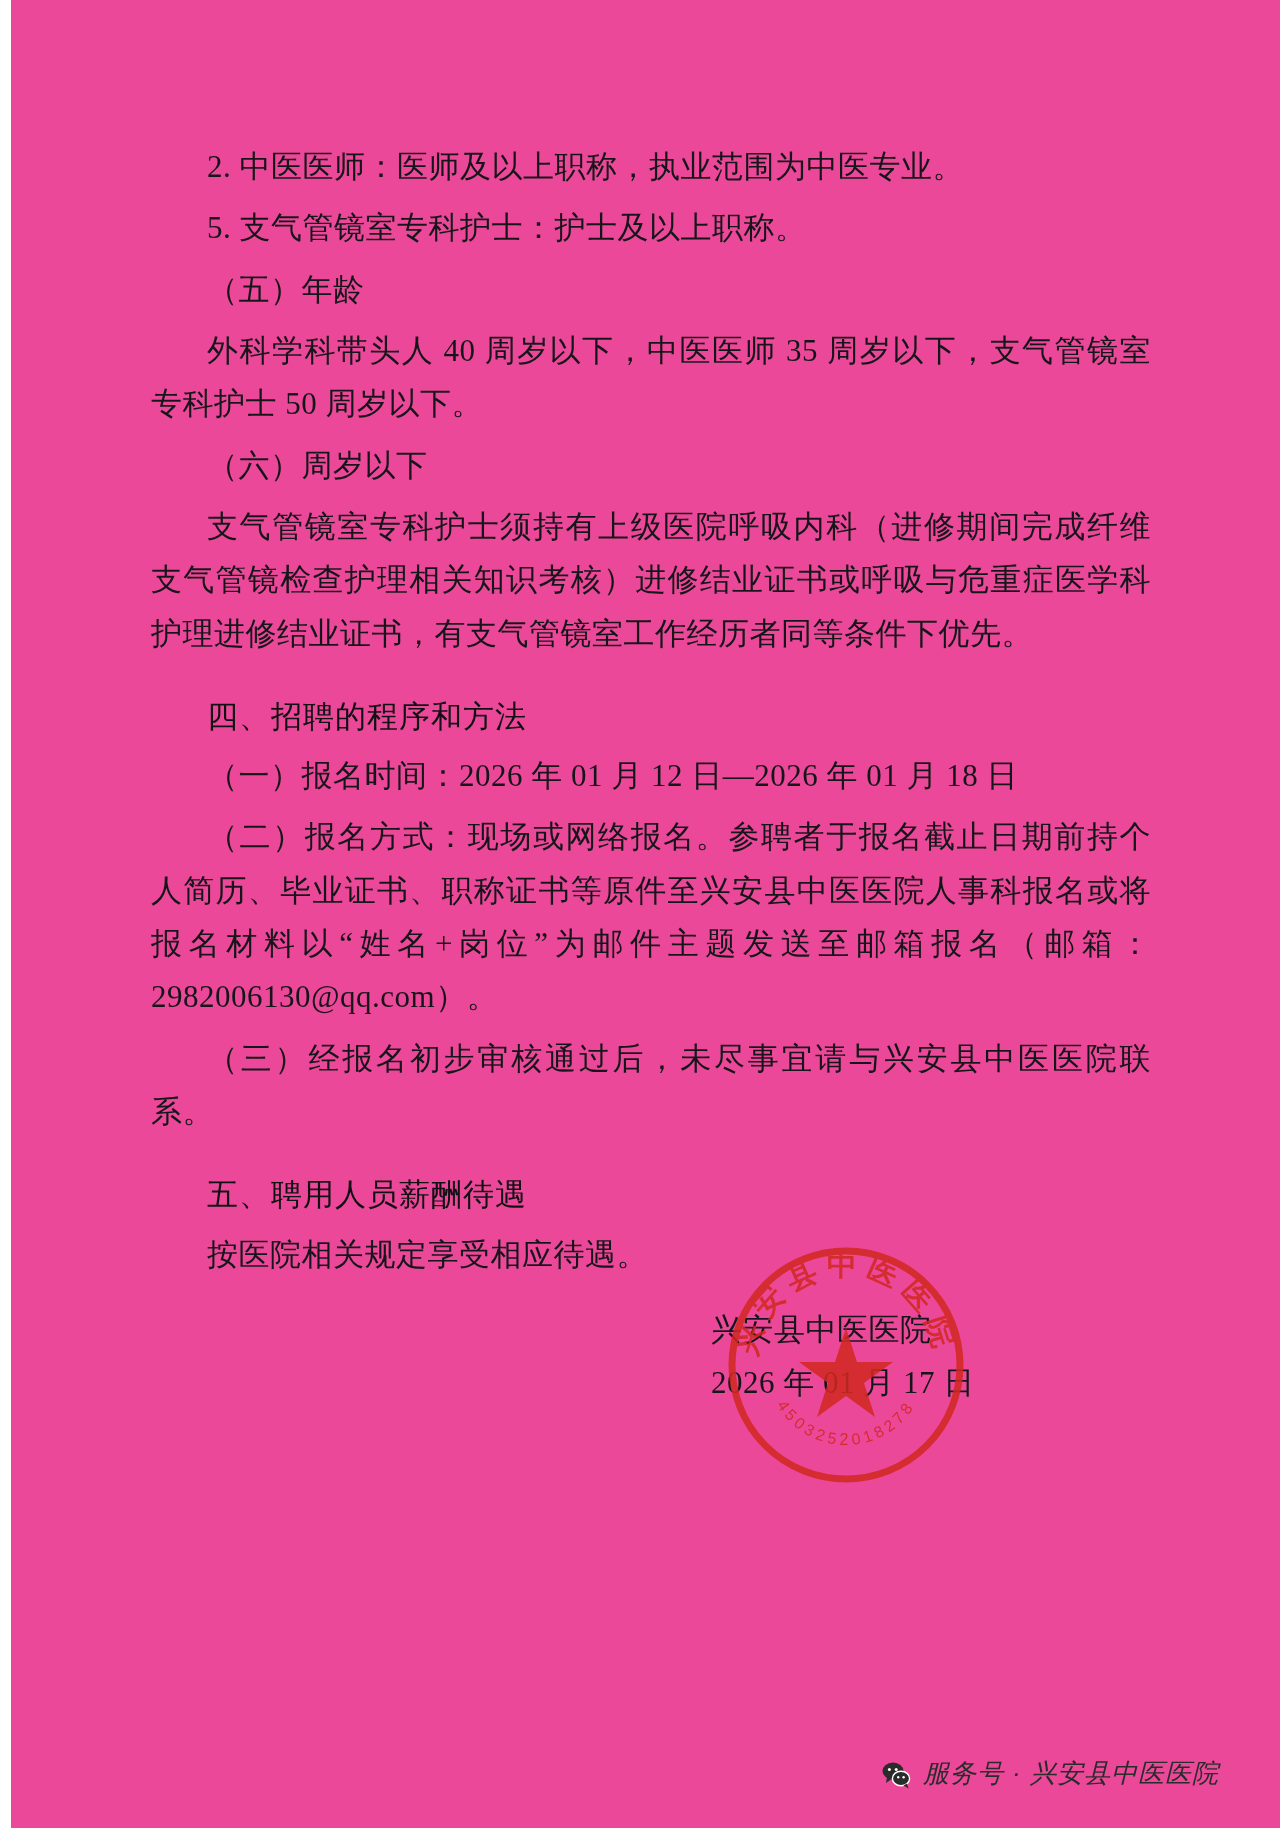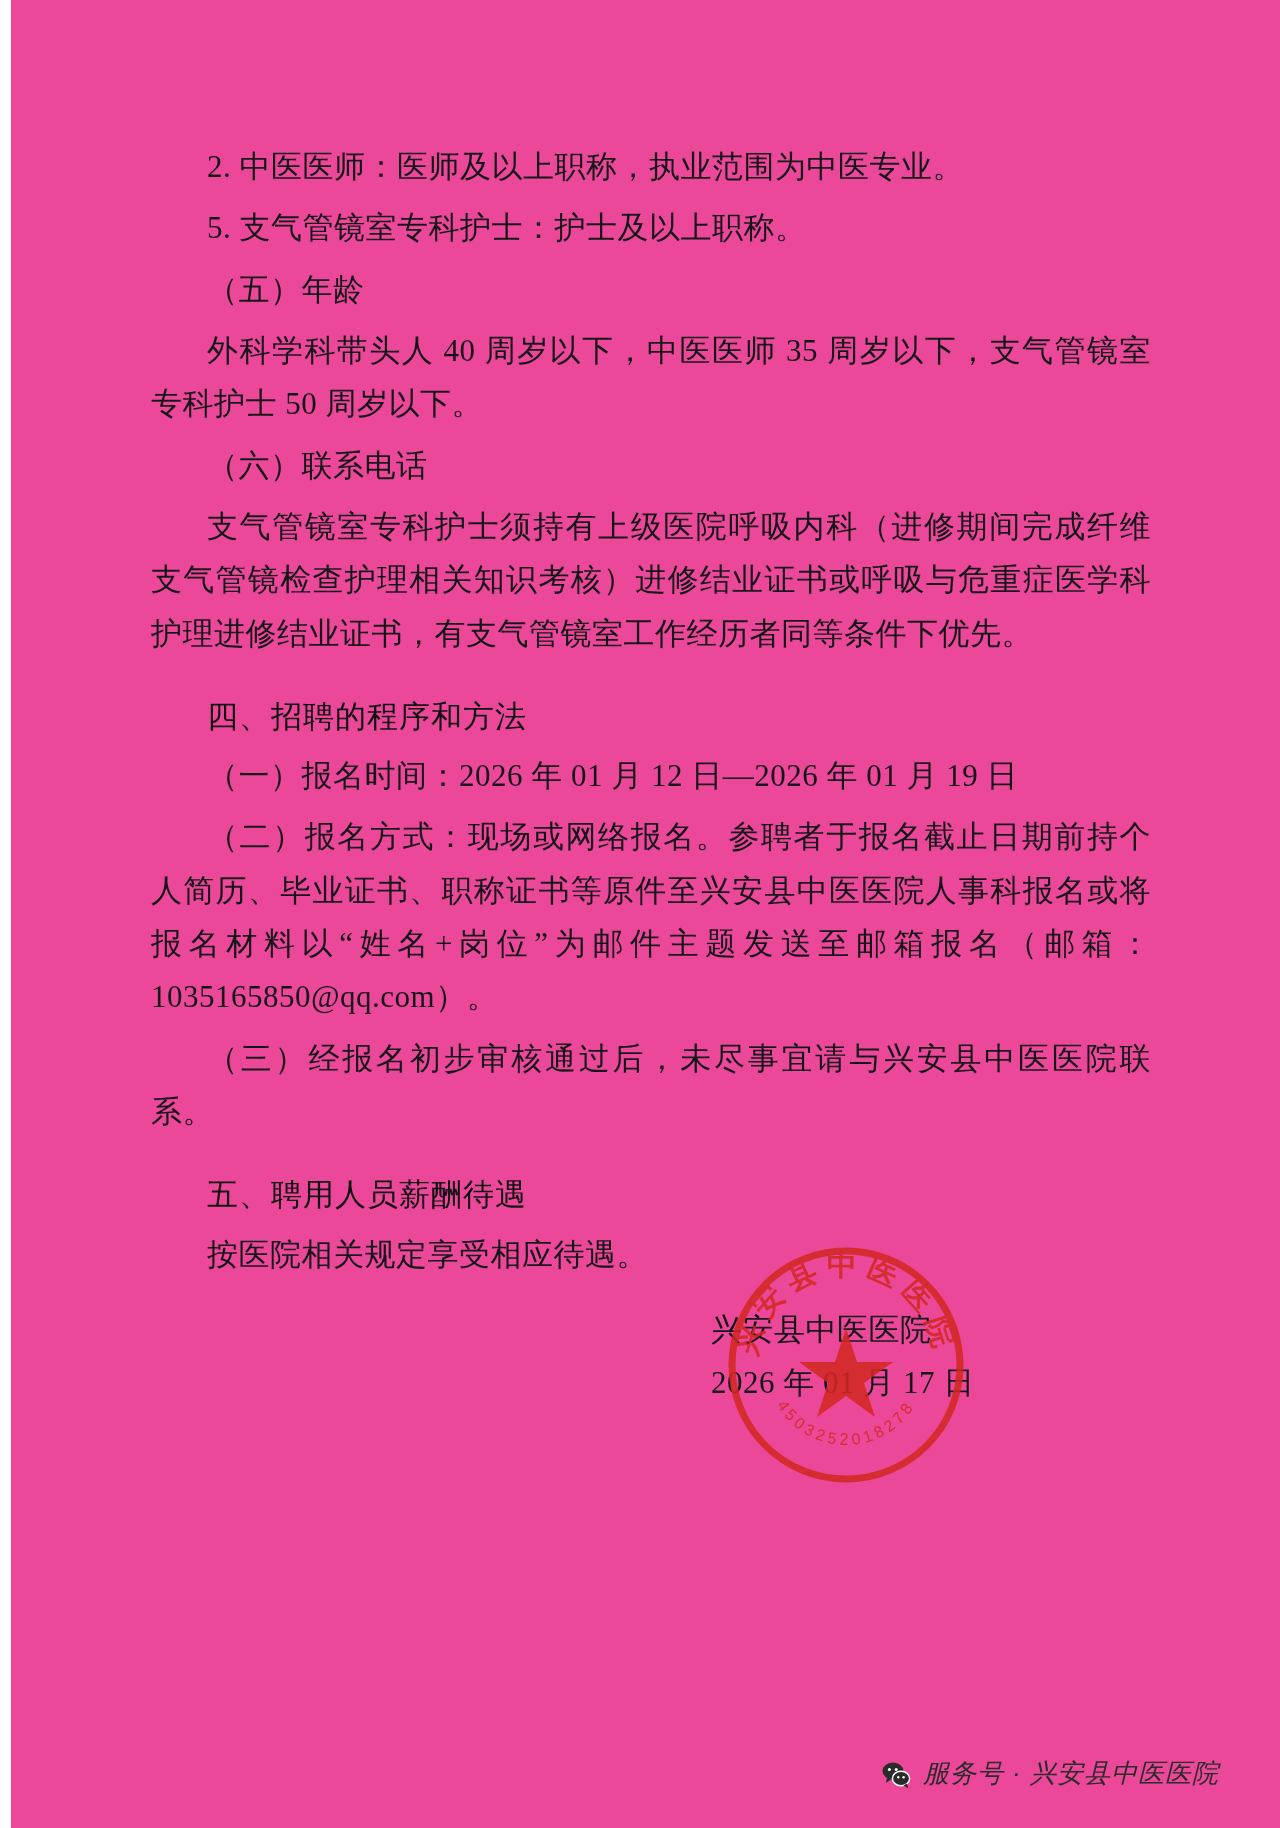--- a/index.html
+++ b/index.html
@@ -105,29 +105,29 @@
 <body>
 
 <div class="page">
 
   <div class="doc-body">
 
     <p class="para indent-item">2. 中医医师：医师及以上职称，执业范围为中医专业。</p>
     <p class="para indent-item">5. 支气管镜室专科护士：护士及以上职称。</p>
     <p class="para indent-item">（五）年龄</p>
     <p class="para indent2">外科学科带头人 40 周岁以下，中医医师 35 周岁以下，支气管镜室专科护士 50 周岁以下。</p>
-    <p class="para indent-item">（六）联系电话</p>
+    <p class="para indent-item">（六）周岁以下</p>
     <p class="para indent2">支气管镜室专科护士须持有上级医院呼吸内科（进修期间完成纤维支气管镜检查护理相关知识考核）进修结业证书或呼吸与危重症医学科护理进修结业证书，有支气管镜室工作经历者同等条件下优先。</p>
 
     <div class="spacer-sm"></div>
 
     <h2 class="heading">四、招聘的程序和方法</h2>
 
-    <p class="para indent-item">（一）报名时间：2026 年 01 月 12 日—2026 年 01 月 19 日</p>
-    <p class="para indent2">（二）报名方式：现场或网络报名。参聘者于报名截止日期前持个人简历、毕业证书、职称证书等原件至兴安县中医医院人事科报名或将报名材料以“姓名+岗位”为邮件主题发送至邮箱报名（邮箱：1035165850@qq.com）。</p>
+    <p class="para indent-item">（一）报名时间：2026 年 01 月 12 日—2026 年 01 月 18 日</p>
+    <p class="para indent2">（二）报名方式：现场或网络报名。参聘者于报名截止日期前持个人简历、毕业证书、职称证书等原件至兴安县中医医院人事科报名或将报名材料以“姓名+岗位”为邮件主题发送至邮箱报名（邮箱：2982006130@qq.com）。</p>
     <p class="para indent2">（三）经报名初步审核通过后，未尽事宜请与兴安县中医医院联系。</p>
 
     <div class="spacer-sm"></div>
 
     <h2 class="heading">五、聘用人员薪酬待遇</h2>
 
     <p class="para indent-item">按医院相关规定享受相应待遇。</p>
 
     <div class="spacer-md"></div>
 

